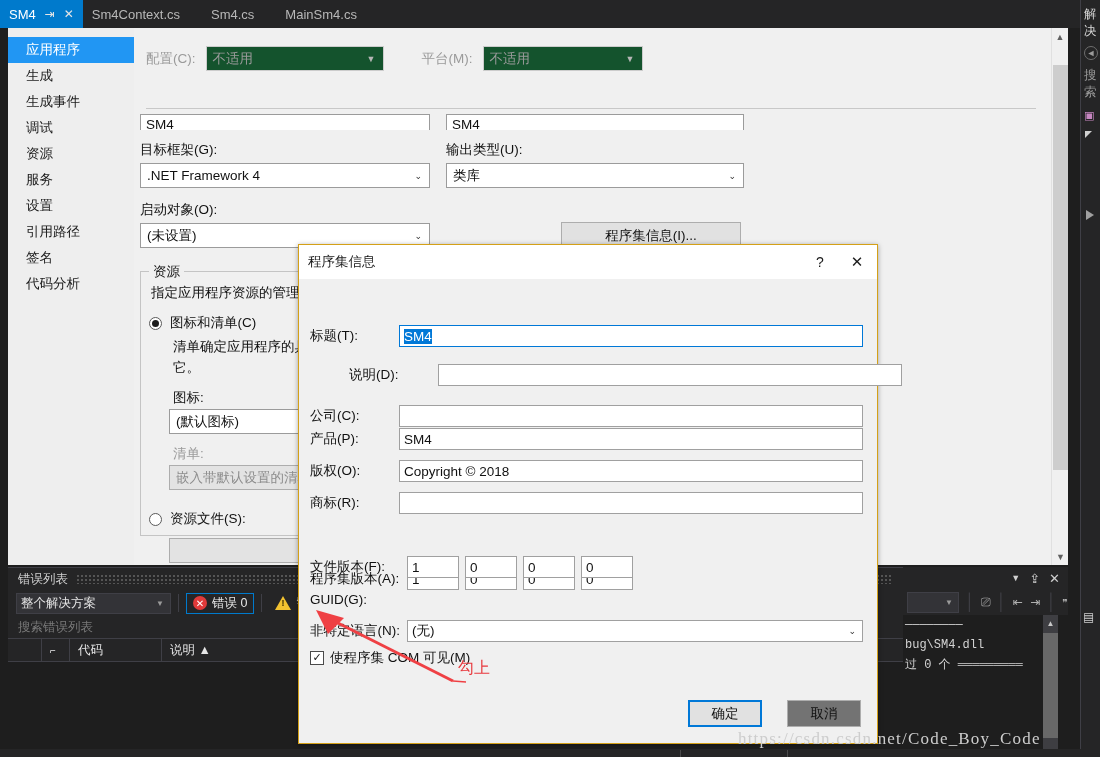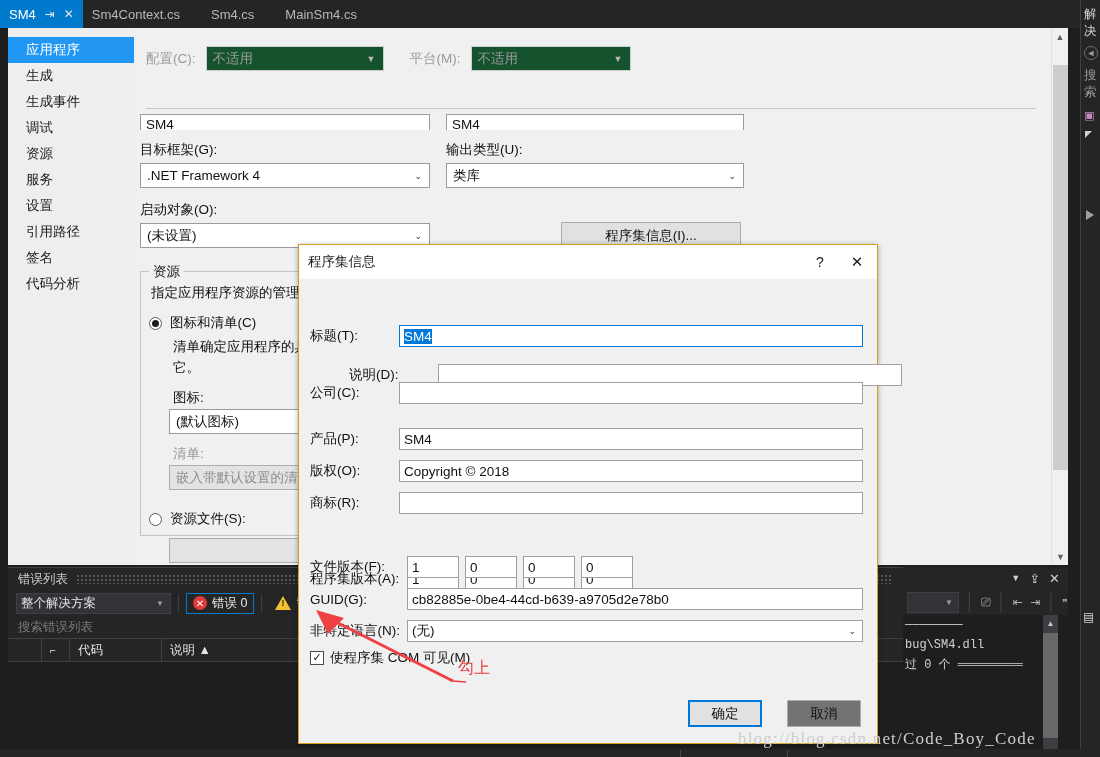--- a/index.html
+++ b/index.html
@@ -386,21 +386,21 @@
 
     <div class="panel">
       <div class="panel-inner">
 
         <div class="cfgrow">
           <span class="lbl-dim">配置(C):</span>
           <div class="combo-dis" style="width:178px; margin-left:10px;">
             <span>不适用</span>
             <span class="ar">▼</span>
           </div>
-          <span class="lbl-dim" style="margin-left:26px;">平台(M):</span>
+          <span class="lbl-dim" style="margin-left:38px;">平台(M):</span>
           <div class="combo-dis" style="width:160px; margin-left:10px;">
             <span>不适用</span>
             <span class="ar">▼</span>
           </div>
         </div>
 
         <div class="hr-sep"></div>
 
         <div class="tbox" style="position:absolute; left:6px; top:86px; width:290px; height:16px; align-items:flex-end; border-bottom:none;">
           <span style="margin-bottom:-2px;">SM4</span>
@@ -566,21 +566,21 @@
 
       <div class="frow" style="top:85px;margin-left:39px;">
         <span class="flabel">说明(D):</span>
         <div class="fctl">
           <div class="inp">
             <span></span>
           </div>
         </div>
       </div>
 
-      <div class="frow" style="top:103px;">
+      <div class="frow" style="top:126px;">
         <span class="flabel">公司(C):</span>
         <div class="fctl">
           <div class="inp">
             <span></span>
           </div>
         </div>
       </div>
 
       <div class="frow" style="top:149px;">
         <span class="flabel">产品(P):</span>
@@ -624,25 +624,20 @@
         <div class="vergrid">
           <div class="vbox">1</div>
           <div class="vbox">0</div>
           <div class="vbox">0</div>
           <div class="vbox">0</div>
         </div>
       </div>
 
       <div class="frow" style="top:309px;">
         <span class="flabel" style="width:108px;">GUID(G):</span>
-        <div class="fctl">
-          <div class="inp">
-            <span>cb82885e-0be4-44cd-b639-a9705d2e78b0</span>
-          </div>
-        </div>
       </div>
 
       <div class="frow" style="top:341px;">
         <span class="flabel" style="width:108px;">非特定语言(N):</span>
         <div class="fctl">
           <div class="inp combo-like">
             <span>(无)</span>
             <span class="ar">⌄</span>
           </div>
         </div>
@@ -666,19 +661,19 @@
     </div>
   </div>
 
   <svg class="anno-svg" viewBox="0 0 300 110">
     <line x1="155" y1="85" x2="30" y2="22" stroke="#ef4044" stroke-width="3"></line>
     <polygon points="18,14 46,22 30,38" fill="#ef4044"></polygon>
     <line x1="155" y1="85" x2="168" y2="86" stroke="#ef4044" stroke-width="1.4"></line>
   </svg>
   <div class="anno-text">勾上</div>
 
-  <div class="watermark">blog://blog.csdn.net/Code_Boy_Code</div>
+  <div class="watermark">https://csdn.csdn.net/Code_Boy_Code</div>
 
   <div class="bottom-strip"></div>
   <div class="split-tick" style="left:680px;"></div>
   <div class="split-tick" style="left:787px;"></div>
 
 </div>
 
 </body></html>

